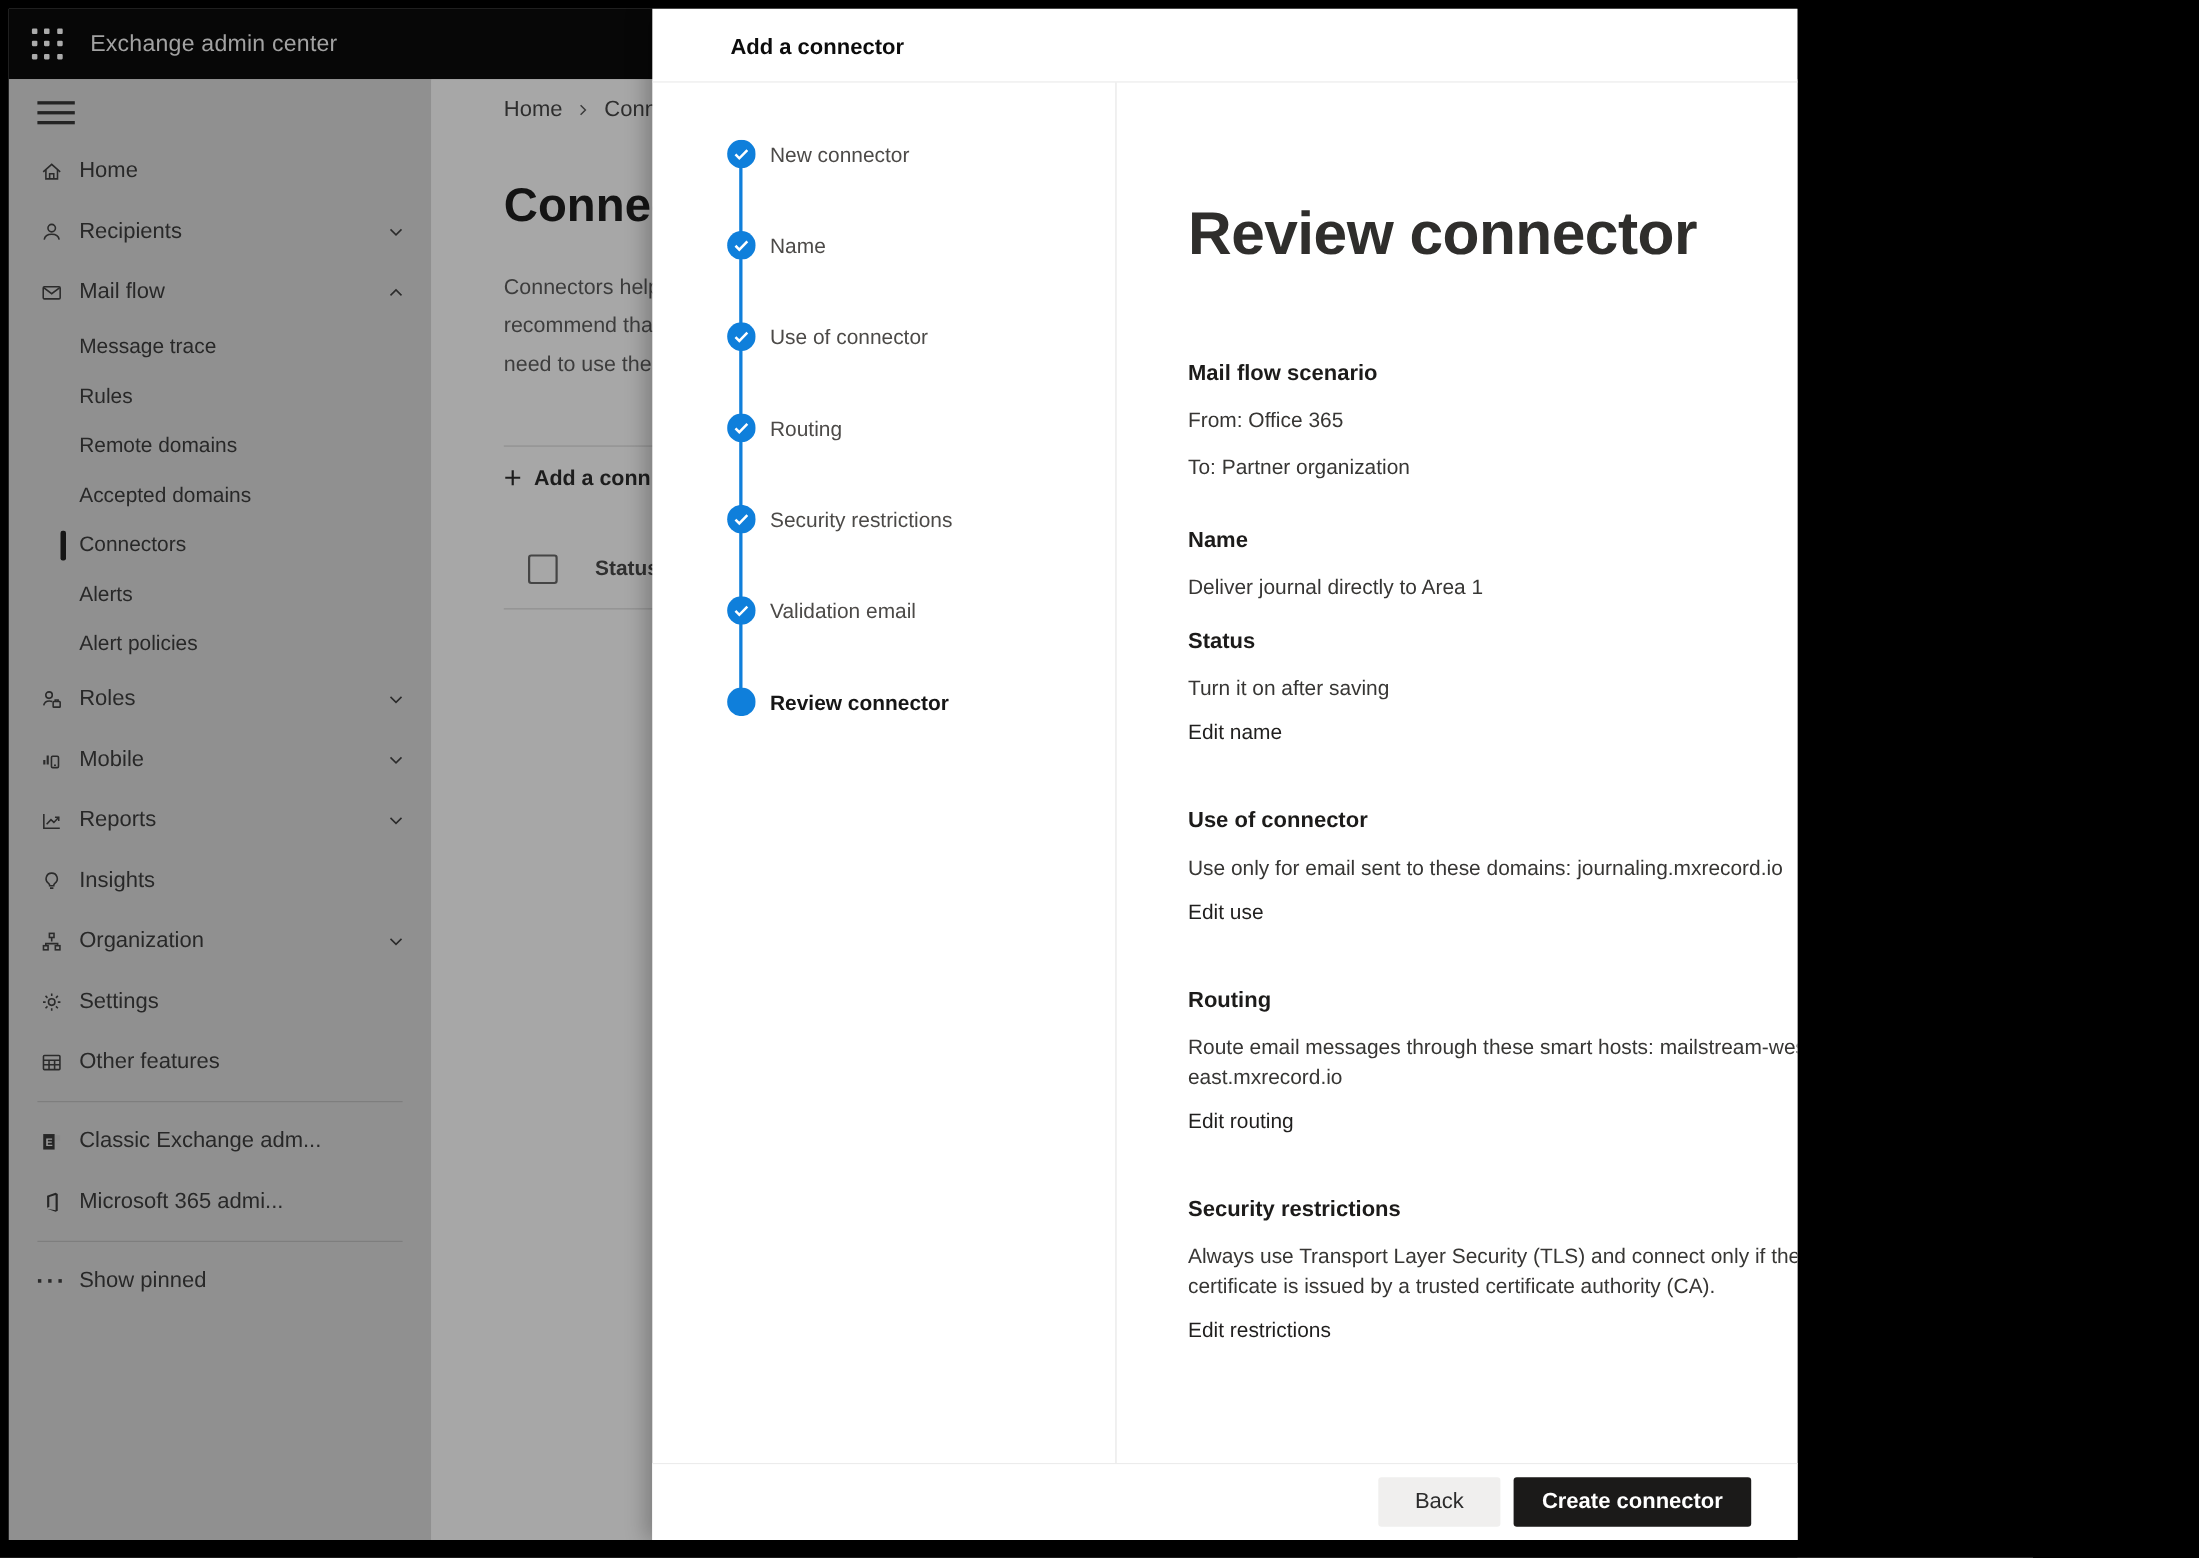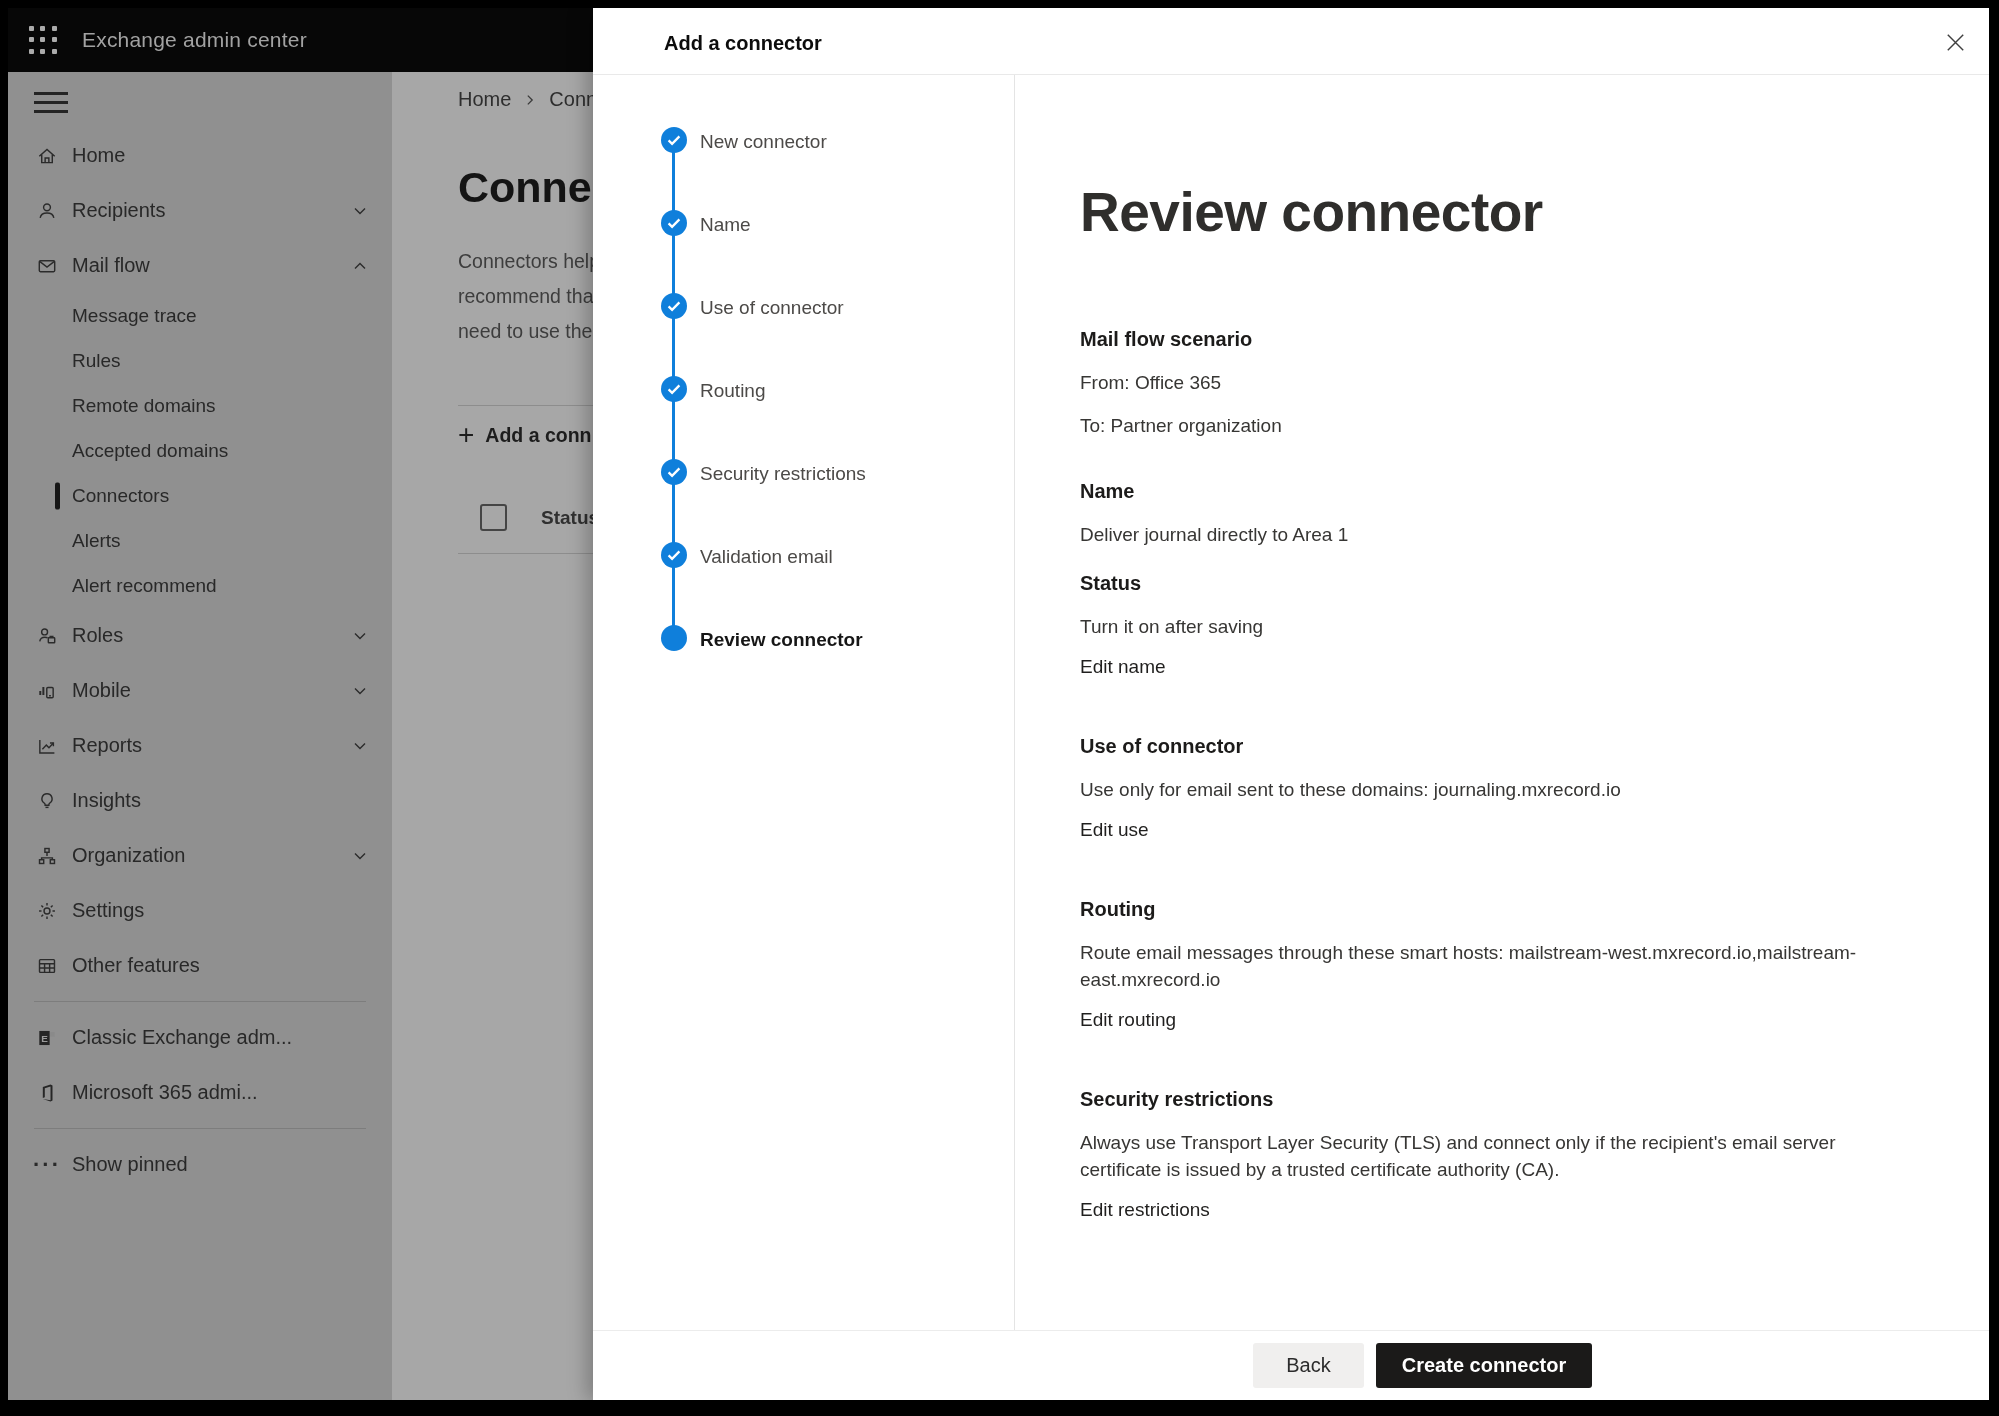--- a/index.html
+++ b/index.html
@@ -1,18 +1,18 @@
 <!DOCTYPE html>
 <html style="--accent: #0f7fdb; --create-bg: #1b1a19; --back-bg: #f0efee;"><head>
 <meta charset="utf-8">
 <style>
   * { margin:0; padding:0; box-sizing:border-box; }
   html,body { background:#000; }
   body { font-family:"Liberation Sans", sans-serif; }
-  .frame { position:relative; width:1999px; height:1416px; background:#000; overflow:hidden; }
+  .frame { position:relative; width:1634px; height:1416px; background:#000; overflow:hidden; }
 
   
   .app { position:absolute; left:8px; top:8px; width:1981px; height:1392px; background:#a7a7a7; overflow:hidden; }
   .topbar { position:absolute; left:0; top:0; width:100%; height:64px; background:#070707; display:flex; align-items:center; }
   .waffle { width:30px; height:30px; margin-left:20px; display:grid; grid-template-columns:repeat(3,1fr); gap:4px; place-items:center; cursor:pointer; }
   .waffle i { width:5px; height:5px; background:#ababab; border-radius:1px; }
   .topbar-title { color:#a2a2a2; font-size:21px; margin-left:24px; letter-spacing:.2px; }
 
   .sidebar { position:absolute; left:0; top:64px; width:384px; bottom:0; background:#909090; }
   .hamburger { position:absolute; left:26px; top:16px; width:34px; height:28px; display:flex; flex-direction:column; justify-content:center; gap:6px; cursor:pointer; }
@@ -149,21 +149,21 @@
           <li class="sub">
             <span class="nlabel">Accepted domains</span>
           </li>
           <li class="sub selected">
             <span class="nlabel">Connectors</span>
           </li>
           <li class="sub">
             <span class="nlabel">Alerts</span>
           </li>
           <li class="sub">
-            <span class="nlabel">Alert recommend</span>
+            <span class="nlabel">Alert policies</span>
           </li>
           <li class="top">
             <span class="nicon">
               <svg width="22" height="22" viewBox="0 0 20 20" fill="none" stroke="#2b2b2b" stroke-width="1.3">
                 <circle cx="7.8" cy="6.3" r="2.7"></circle>
                 <path d="M3.4 14.8c.4-2.5 2.2-3.7 4.7-3.7.9 0 1.7.2 2.4.5"></path>
                 <rect x="11.2" y="11.6" width="5.8" height="4.6" rx=".6"></rect>
                 <path d="M12.9 11.6v-1.2h2.4v1.2"></path>
               </svg>
             </span>

